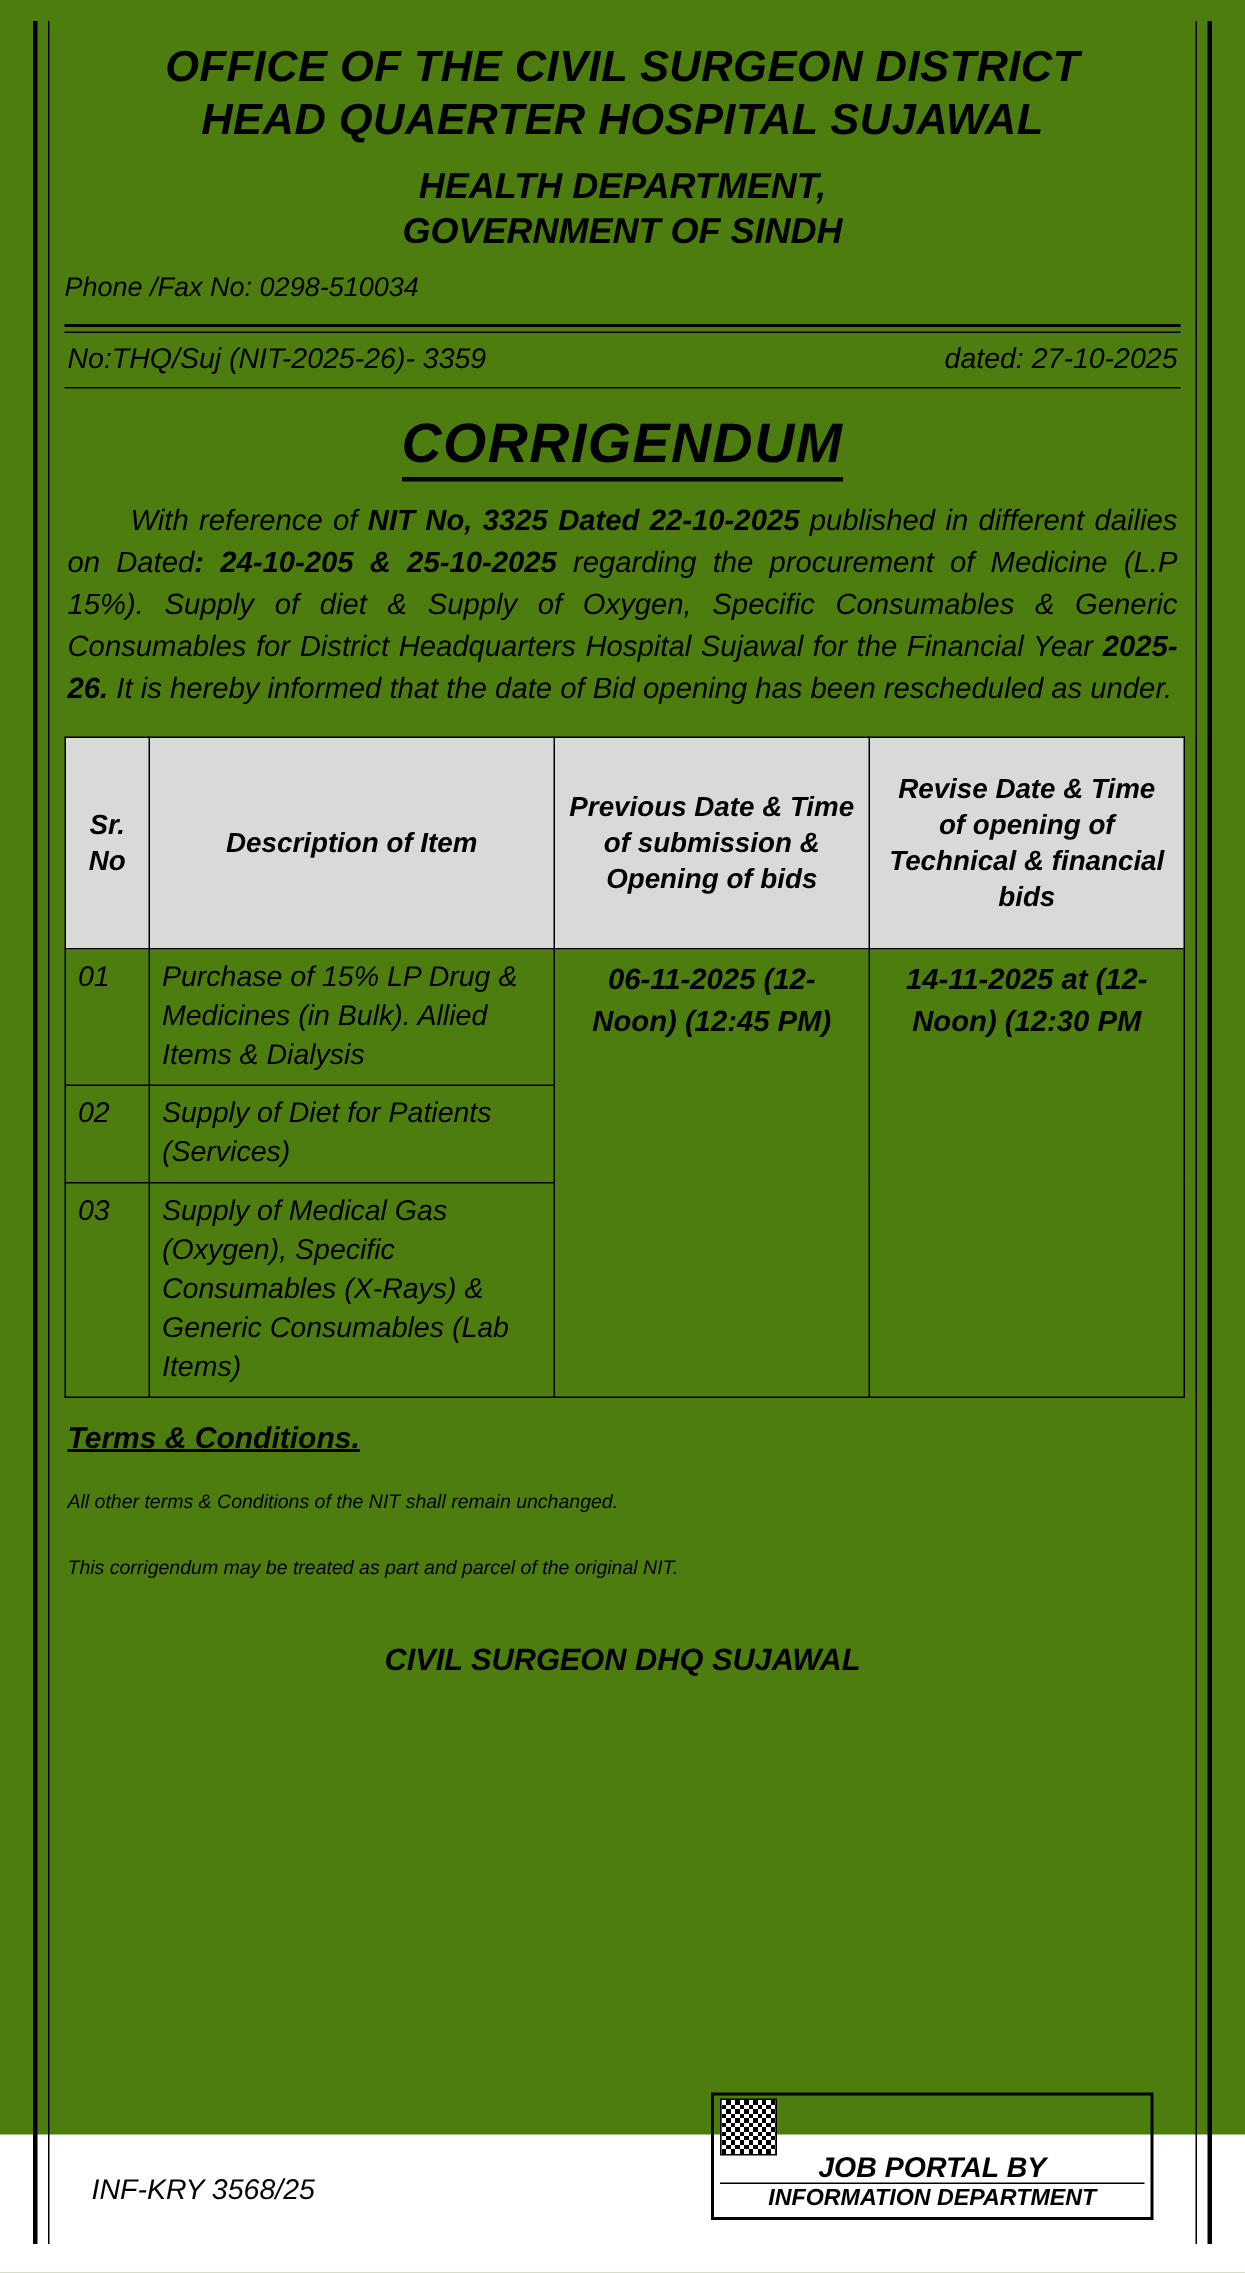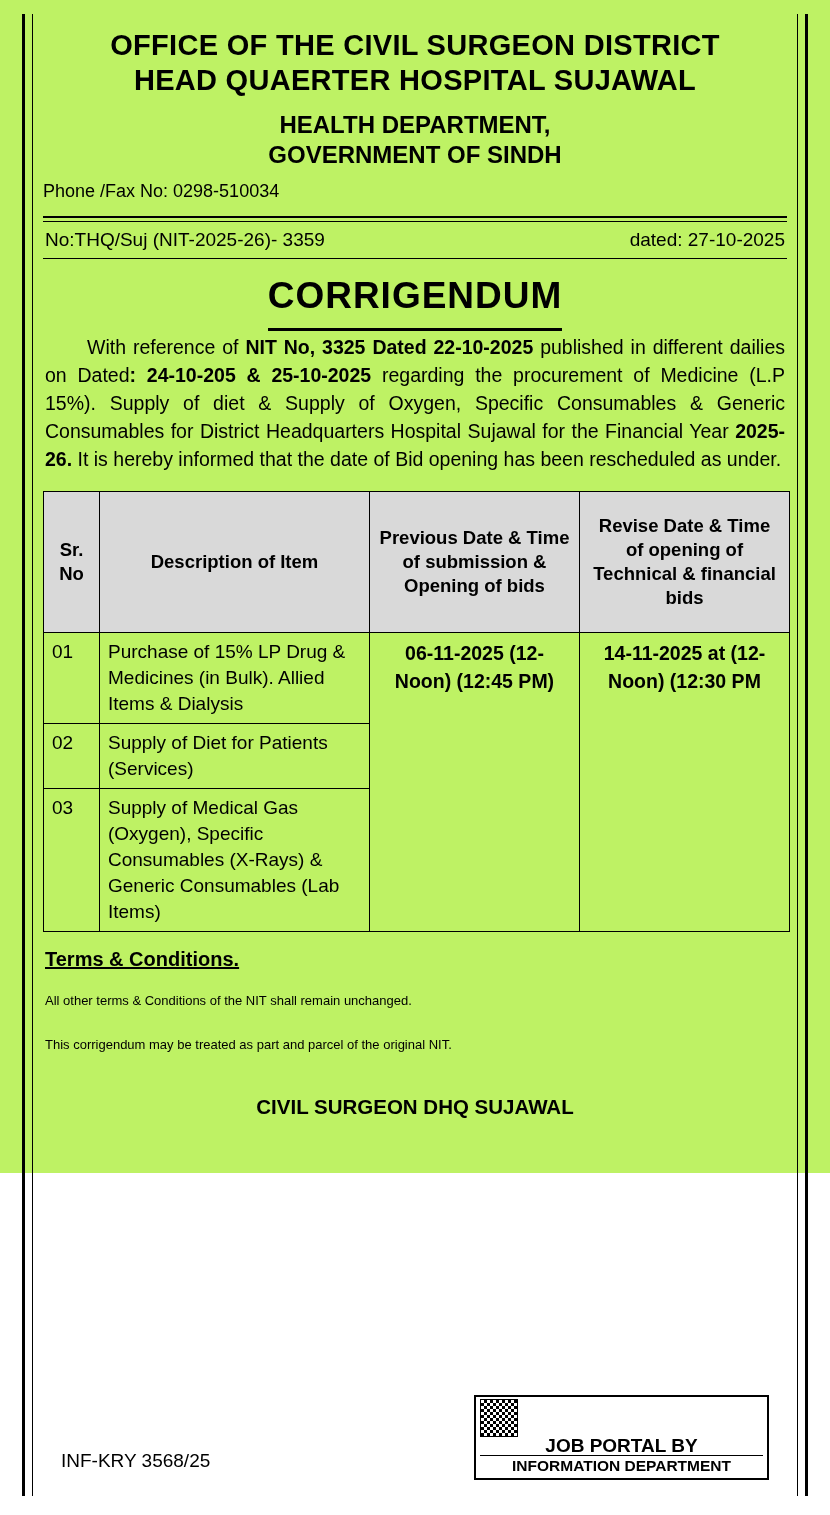--- a/index.html
+++ b/index.html
@@ -10,22 +10,23 @@
   body {
     width: 830px;
     height: 1515px;
     font-family: "Liberation Sans", sans-serif;
     color: #000000;
     overflow: hidden;
   }
   .page {
     position: relative;
     width: 830px;
-    height: 1173px;
-    background: #bef264;
+    height: 1423px;
+    background: #4d7c0f;
+    font-style: italic;
   }
   
   .notice {
     position: absolute;
     left: 22px;
     top: 14px;
     width: 786px;
     height: 1482px;
     border-left: 3px solid #000;
     border-right: 3px solid #000;
@@ -101,21 +102,21 @@
 
   .corrigendum {
     text-align: center;
     font-weight: bold;
     font-size: 37px;
     letter-spacing: 1px;
     margin: 16px 0 8px 0;
   }
   .corrigendum span {
     border-bottom: 3px solid #000;
-    padding-bottom: 12px;
+    padding-bottom: 2px;
   }
 
   .para {
     font-size: 19.5px;
     line-height: 28px;
     text-align: justify;
     margin-top: 16px;
     padding: 0 2px;
   }
   .para .ind { display: inline-block; width: 42px; }

